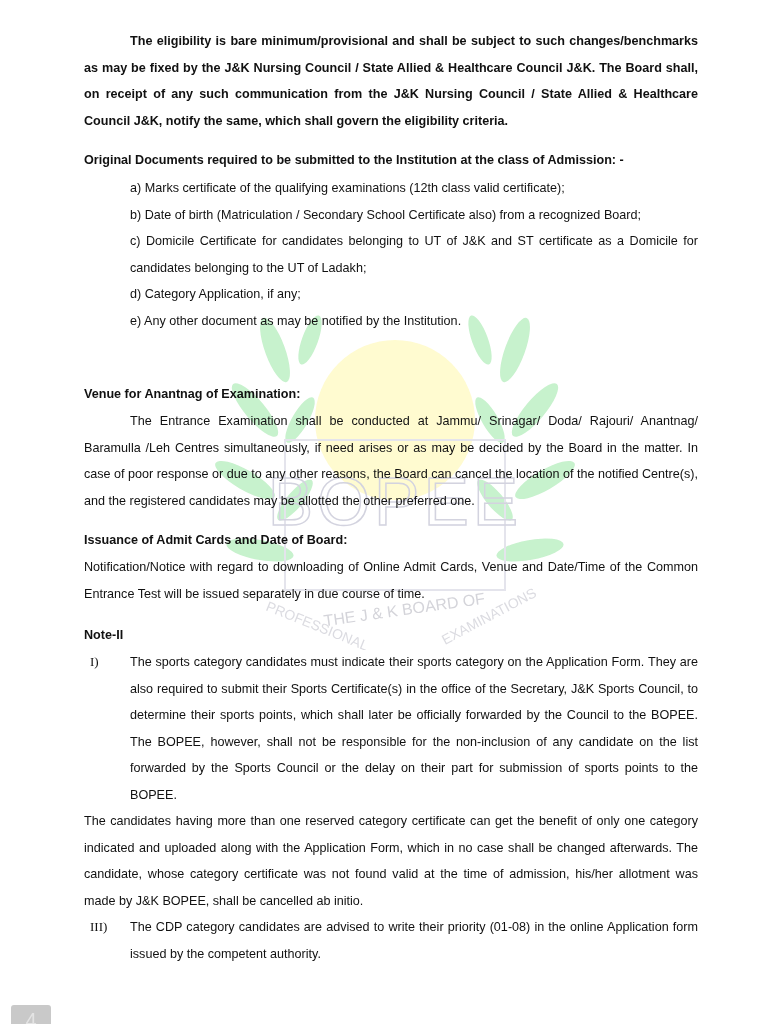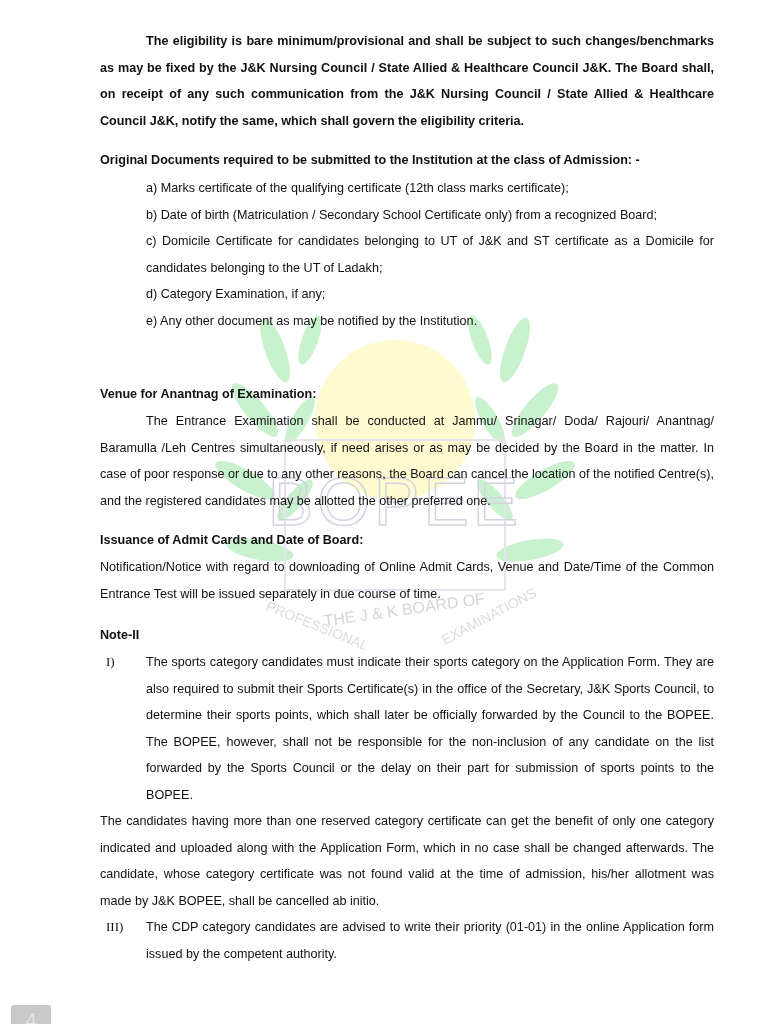--- a/index.html
+++ b/index.html
@@ -2,21 +2,21 @@
 <html><head>
 <meta charset="utf-8">
 <style>
   html, body { margin: 0; padding: 0; }
   body {
     width: 772px; height: 1024px; overflow: hidden; position: relative;
     background: #ffffff; color: #111;
     font-family: "Liberation Sans", sans-serif;
   }
   .page { position: absolute; left: 0; top: 0; width: 772px; height: 1024px; }
-  .content { position: absolute; left: 84px; width: 614px; font-size: 12.6px; line-height: 26.5px; z-index: 2; margin-left: 16px; }
+  .content { position: absolute; left: 84px; width: 614px; font-size: 12.6px; line-height: 26.5px; z-index: 2; }
   .bold { font-weight: bold; }
   .justify { text-align: justify; }
   .indent { text-indent: 46px; }
   .item { padding-left: 46px; text-align: justify; }
   .heading { font-weight: bold; }
   .note-row { display: flex; }
   .note-num { width: 46px; flex: 0 0 46px; padding-left: 6px; box-sizing: border-box; font-family: "Liberation Serif", serif; font-size: 13px; }
   .note-text { flex: 1; text-align: justify; }
   .watermark { position: absolute; left: 215px; top: 290px; width: 360px; height: 360px; z-index: 1; opacity: 0.9; }
   .page-tab { position: absolute; left: 11px; top: 1005px; width: 40px; height: 30px; background: #c9c9c9; border-radius: 3px; color: #e4e4e4; font-size: 20px; text-align: center; line-height: 30px; }
@@ -50,42 +50,42 @@
     <text x="180" y="235" text-anchor="middle" font-family="Liberation Sans, sans-serif" font-size="68" fill="none" stroke="#cfcfdc" stroke-width="1.5" letter-spacing="4">BOPEE</text>
     <text x="190" y="325" text-anchor="middle" font-family="Liberation Sans, sans-serif" font-size="16" fill="#d0d0d6" transform="rotate(-8 190 325)">THE J &amp; K BOARD OF</text>
     <text x="50" y="320" font-family="Liberation Sans, sans-serif" font-size="14" fill="#d8d8de" transform="rotate(22 50 320)">PROFESSIONAL</text>
     <text x="230" y="355" font-family="Liberation Sans, sans-serif" font-size="14" fill="#d8d8de" transform="rotate(-28 230 355)">EXAMINATIONS</text>
   </svg>
 
   <div class="content bold justify indent" style="top: 28px;">The eligibility is bare minimum/provisional and shall be subject to such changes/benchmarks as may be fixed by the J&amp;K Nursing Council / State Allied &amp; Healthcare Council J&amp;K. The Board shall, on receipt of any such communication from the J&amp;K Nursing Council / State Allied &amp; Healthcare Council J&amp;K, notify the same, which shall govern the eligibility criteria.</div>
 
   <div class="content heading" style="top: 147px;">Original Documents required to be submitted to the Institution at the class of Admission: -</div>
   <div class="content" style="top: 175px;">
-    <div class="item">a) Marks certificate of the qualifying certificate (12th class marks certificate);</div>
-    <div class="item">b) Date of birth (Matriculation / Secondary School Certificate only) from a recognized Board;</div>
+    <div class="item">a) Marks certificate of the qualifying examinations (12th class valid certificate);</div>
+    <div class="item">b) Date of birth (Matriculation / Secondary School Certificate also) from a recognized Board;</div>
     <div class="item">c) Domicile Certificate for candidates belonging to UT of J&amp;K and ST certificate as a Domicile for candidates belonging to the UT of Ladakh;</div>
-    <div class="item">d) Category Examination, if any;</div>
+    <div class="item">d) Category Application, if any;</div>
     <div class="item">e) Any other document as may be notified by the Institution.</div>
   </div>
 
   <div class="content heading" style="top: 381px;">Venue for Anantnag of Examination:</div>
   <div class="content justify indent" style="top: 408px;">The Entrance Examination shall be conducted at Jammu/ Srinagar/ Doda/ Rajouri/ Anantnag/ Baramulla /Leh Centres simultaneously, if need arises or as may be decided by the Board in the matter. In case of poor response or due to any other reasons, the Board can cancel the location of the notified Centre(s), and the registered candidates may be allotted the other preferred one.</div>
 
   <div class="content heading" style="top: 527px;">Issuance of Admit Cards and Date of Board:</div>
   <div class="content justify" style="top: 554px;">Notification/Notice with regard to downloading of Online Admit Cards, Venue and Date/Time of the Common Entrance Test will be issued separately in due course of time.</div>
 
   <div class="content heading" style="top: 622px;">Note-II</div>
   <div class="content" style="top: 649px;">
     <div class="note-row">
       <span class="note-num">I)</span>
       <span class="note-text">The sports category candidates must indicate their sports category on the Application Form. They are also required to submit their Sports Certificate(s) in the office of the Secretary, J&amp;K Sports Council, to determine their sports points, which shall later be officially forwarded by the Council to the BOPEE. The BOPEE, however, shall not be responsible for the non-inclusion of any candidate on the list forwarded by the Sports Council or the delay on their part for submission of sports points to the BOPEE.</span>
     </div>
     <div class="note-row">
       <span class="note-text">The candidates having more than one reserved category certificate can get the benefit of only one category indicated and uploaded along with the Application Form, which in no case shall be changed afterwards. The candidate, whose category certificate was not found valid at the time of admission, his/her allotment was made by J&amp;K BOPEE, shall be cancelled ab initio.</span>
     </div>
     <div class="note-row">
       <span class="note-num">III)</span>
-      <span class="note-text">The CDP category candidates are advised to write their priority (01-01) in the online Application form issued by the competent authority.</span>
+      <span class="note-text">The CDP category candidates are advised to write their priority (01-08) in the online Application form issued by the competent authority.</span>
     </div>
   </div>
 
   <div class="page-tab">4</div>
 </div>
 
 </body></html>

